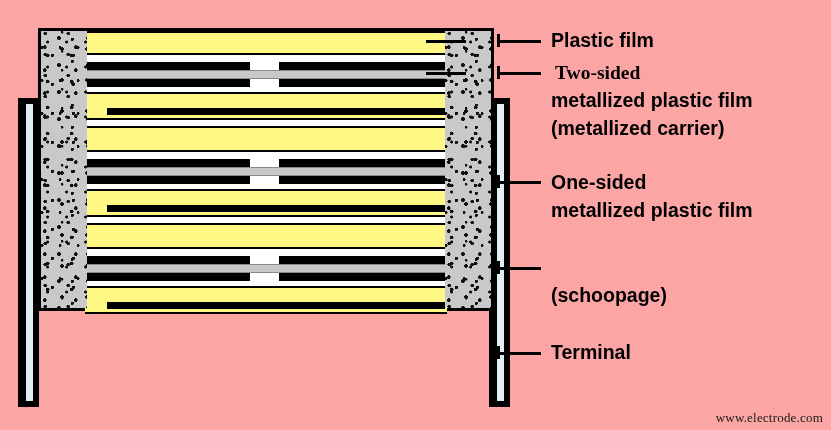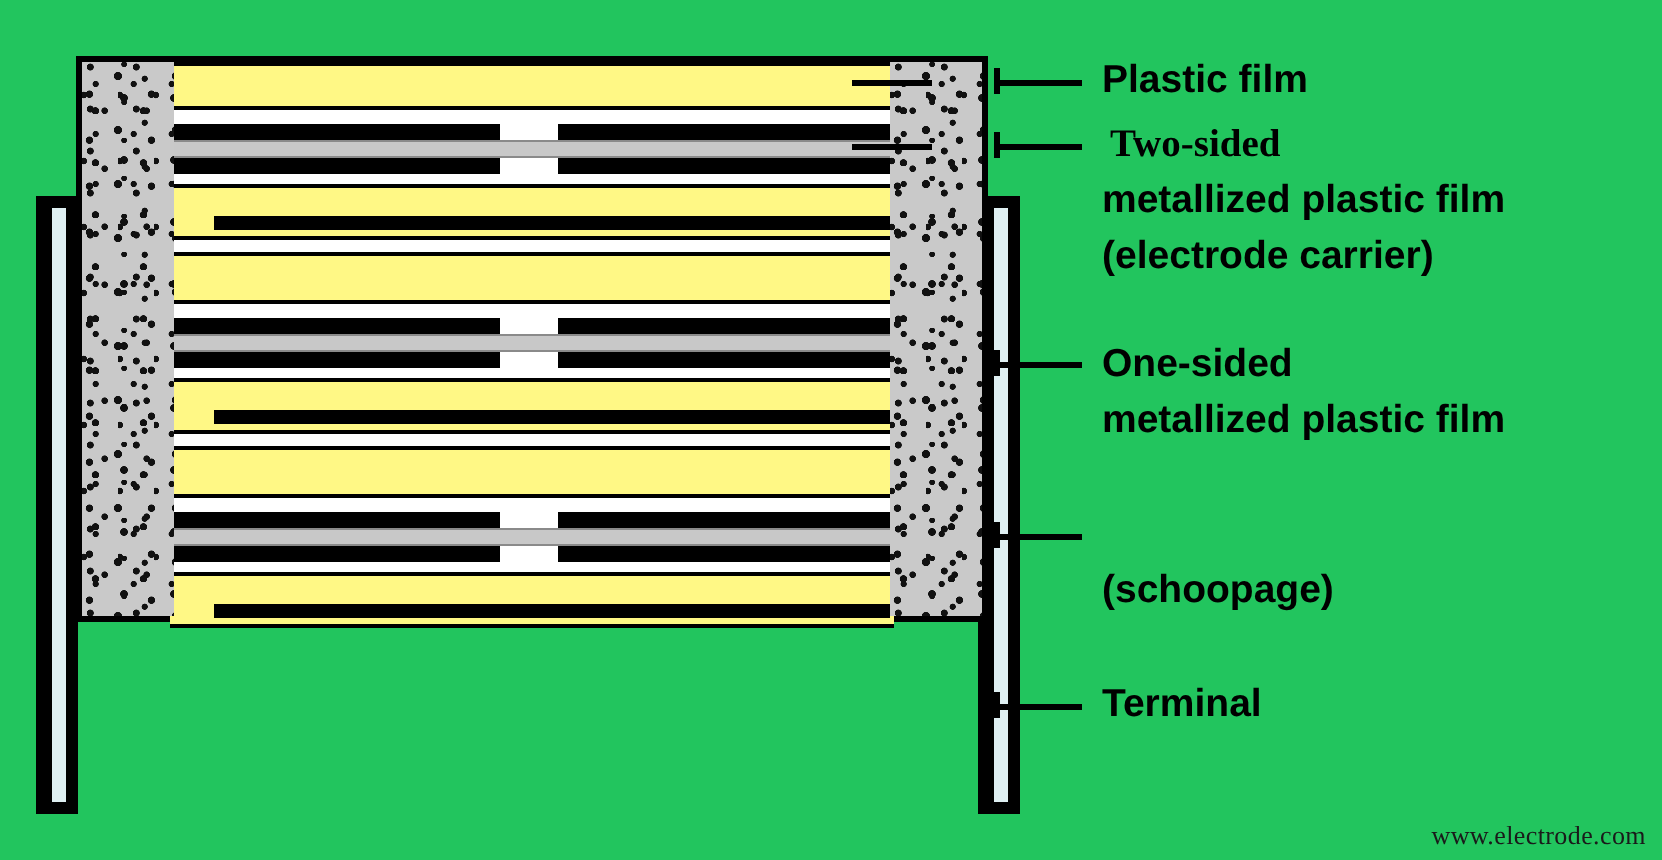--- a/index.html
+++ b/index.html
@@ -7,21 +7,21 @@
     padding: 0;
     background: #ffffff;
   }
   body {
     font-family: "Liberation Sans", sans-serif;
   }
   #root {
     position: relative;
     width: 831px;
     height: 430px;
-    background: #22c55e;
+    background: #fca5a5;
     overflow: hidden;
   }
 
   
   #capacitor-body {
     position: absolute;
     left: 38px;
     top: 28px;
     width: 456px;
     height: 283px;
@@ -256,21 +256,21 @@
   <div class="leader-tick" style="left:497px; top:346px;"></div>
   <div class="leader" style="left:497px; top:352px; width:44px;"></div>
 
   <div class="leader" style="left:426px; top:40px; width:40px; height:3px; z-index:8;"></div>
   <div class="leader" style="left:426px; top:72px; width:40px; height:3px; z-index:8;"></div>
 
   <div class="label" style="left:551px; top:28px;">Plastic film</div>
 
   <div class="label" style="left:555px; top:60px;font-family:Liberation Serif, serif;">Two-sided</div>
   <div class="label" style="left:551px; top:88px;">metallized plastic film</div>
-  <div class="label" style="left:551px; top:116px;">(electrode carrier)</div>
+  <div class="label" style="left:551px; top:116px;">(metallized carrier)</div>
 
   <div class="label" style="left:551px; top:170px;">One-sided</div>
   <div class="label" style="left:551px; top:198px;">metallized plastic film</div>
 
   <div class="label" style="left:551px; top:283px;">(schoopage)</div>
 
   <div class="label" style="left:551px; top:340px;">Terminal</div>
 
   <div id="watermark">www.electrode.com</div>
 

